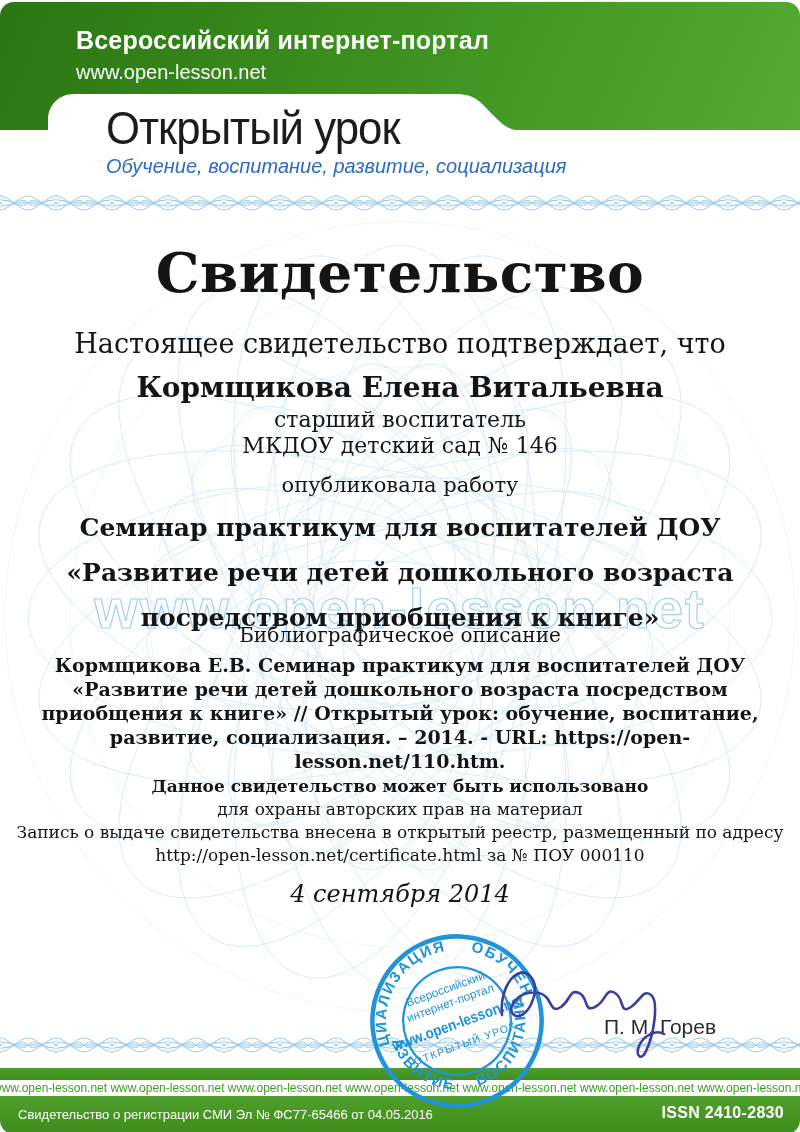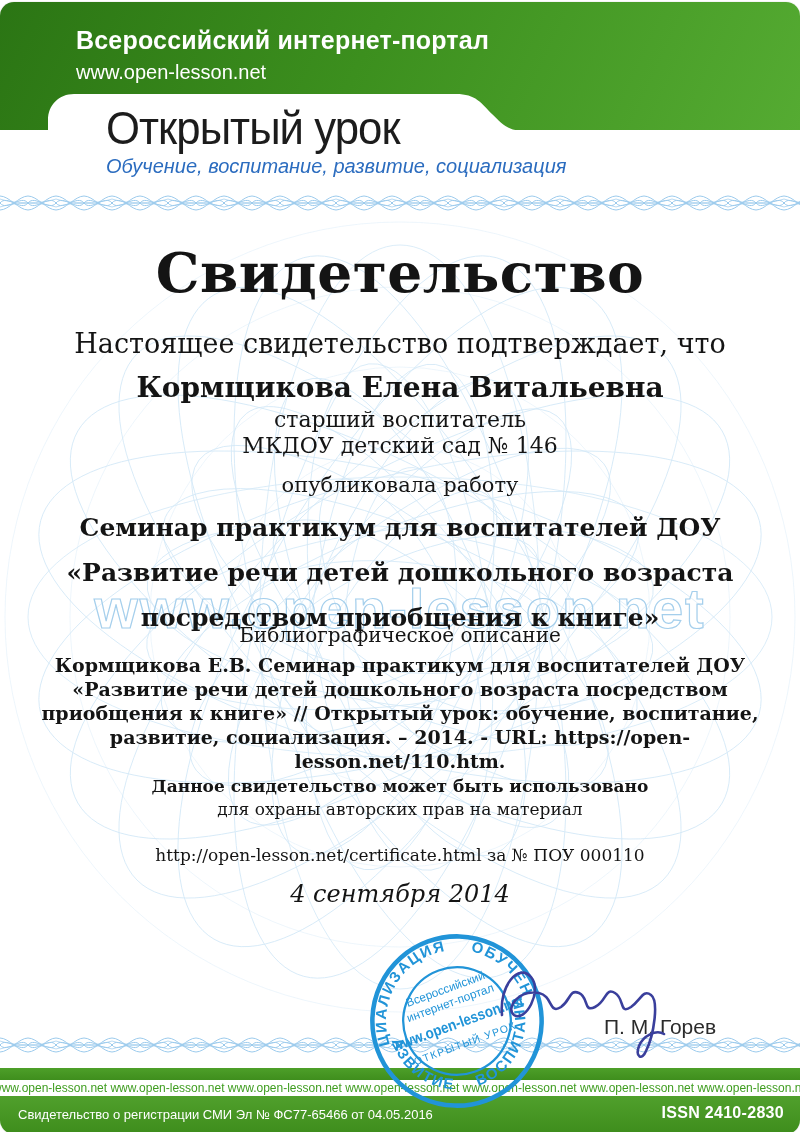--- a/index.html
+++ b/index.html
@@ -154,20 +154,21 @@
   <div class="line confirm-line">Настоящее свидетельство подтверждает, что</div>
   <div class="line recipient-name">Кормщикова Елена Витальевна</div>
   <div class="line recipient-pos">старший воспитатель</div>
   <div class="line recipient-org">МКДОУ детский сад № 146</div>
   <div class="line action-line">опубликовала работу</div>
   <div class="line work-title">Семинар практикум для воспитателей ДОУ «Развитие речи детей дошкольного возраста посредством приобщения к книге»</div>
   <div class="line bib-label">Библиографическое описание</div>
   <div class="line bib-text">Кормщикова Е.В. Семинар практикум для воспитателей ДОУ «Развитие речи детей дошкольного возраста посредством приобщения к книге» // Открытый урок: обучение, воспитание, развитие, социализация. – 2014. - URL: https://open-lesson.net/110.htm.</div>
   <div class="line usage-1">Данное свидетельство может быть использовано</div>
   <div class="line usage-2">для охраны авторских прав на материал</div>
+  <div class="line usage-3">Запись о выдаче свидетельства внесена в открытый реестр, размещенный по адресу</div>
   <div class="line usage-4">http://open-lesson.net/certificate.html за № ПОУ 000110</div>
   <div class="line cert-date">4 сентября 2014</div>
 
   <div class="editor-name">П. М. Горев</div>
 
   <svg class="stamp" viewBox="0 0 200 200">
     <g fill="none" stroke="#2194d8">
       <circle cx="100" cy="100" r="93" stroke-width="5"></circle>
       <circle cx="100" cy="100" r="59" stroke-width="2.5"></circle>
     </g>

